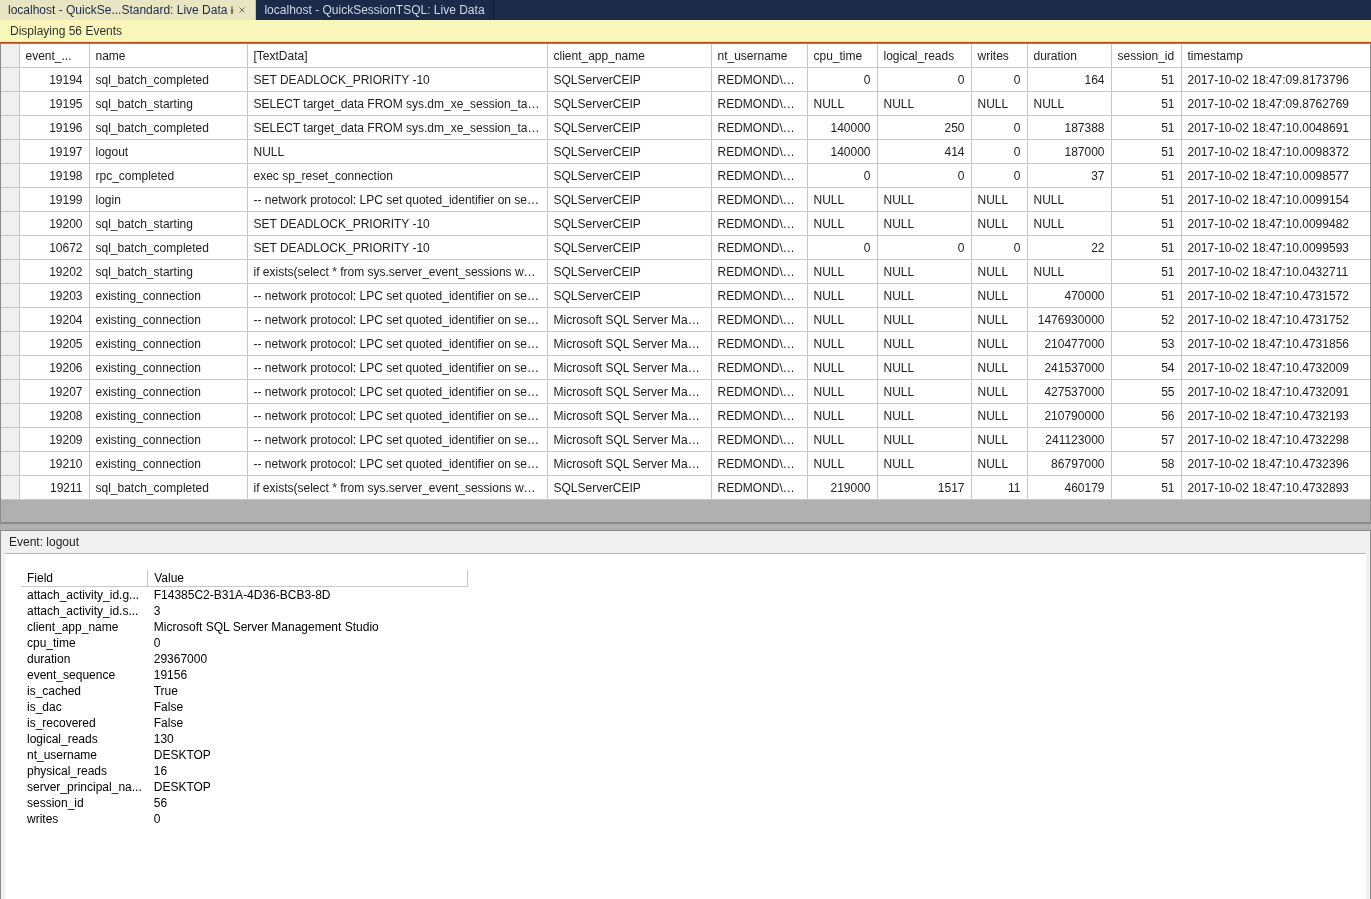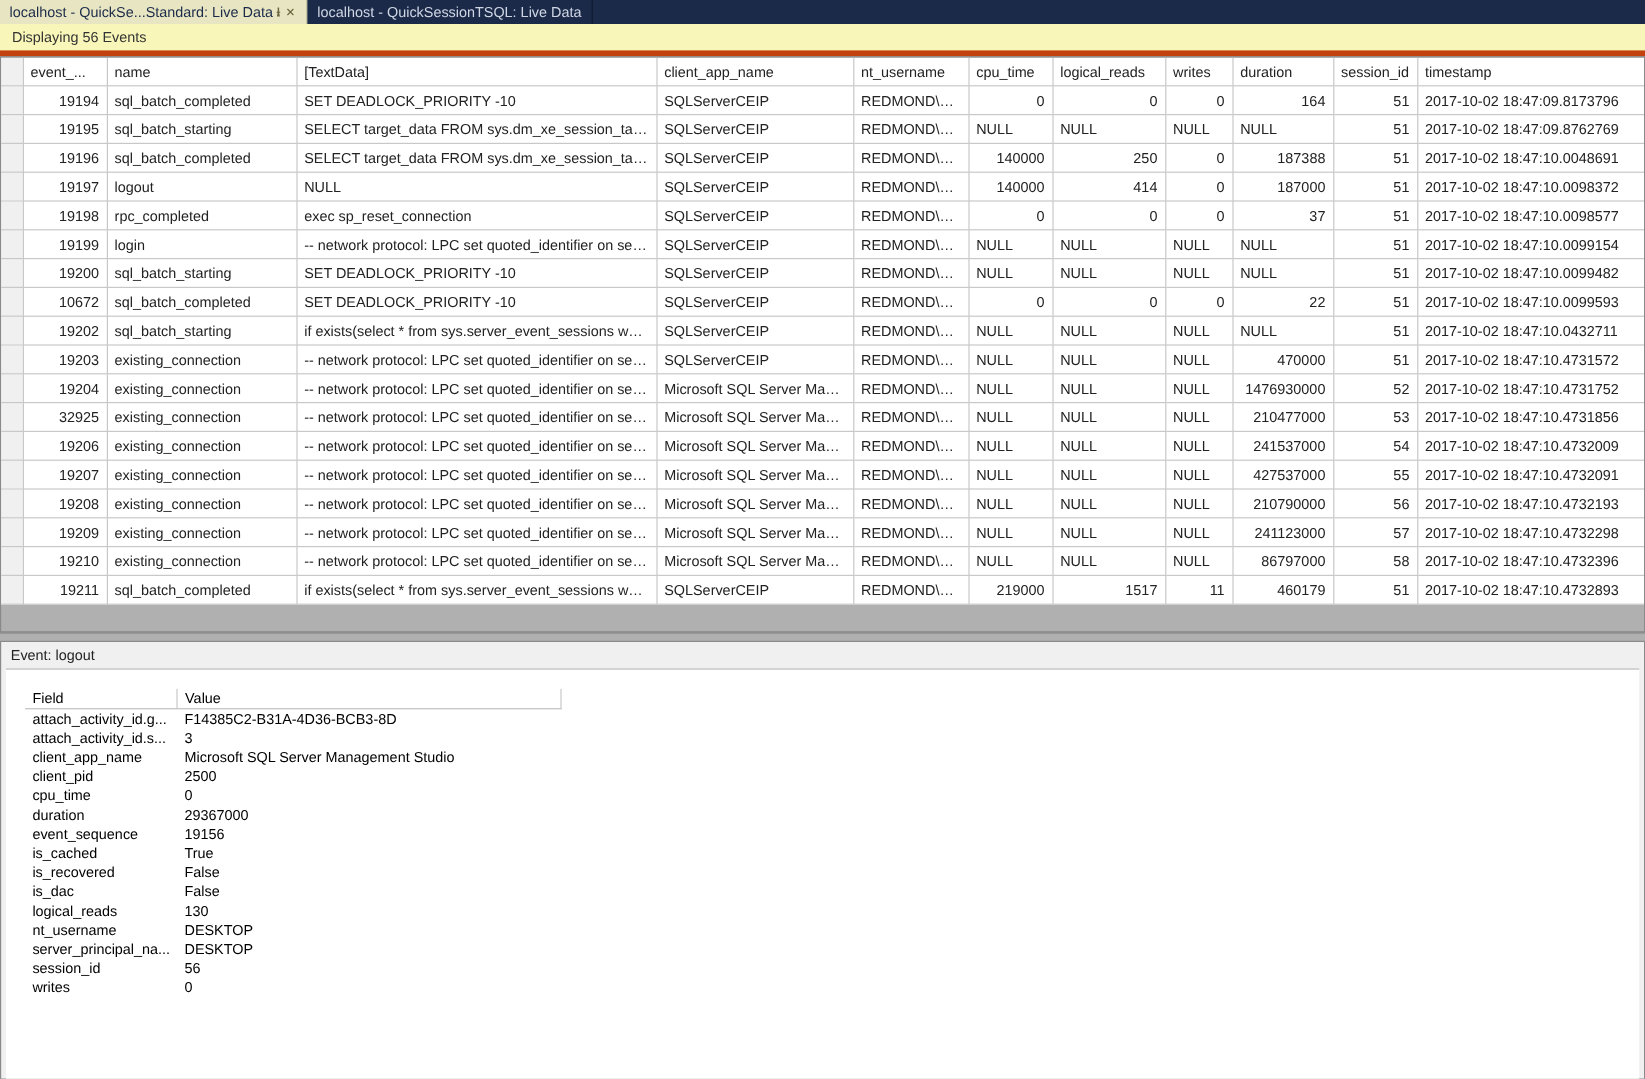--- a/index.html
+++ b/index.html
@@ -35,21 +35,21 @@
   }
   .tab .pin-icon svg, .tab .close-icon svg {
     width: 10px; height: 10px;
     display: block;
   }
   .tab .pin-icon { color: #6b6440; }
   .tab .close-icon { color: #6b6440; }
 
   .banner {
     background: #f8f6b8;
-    border-bottom: 5px solid #c2410c;
+    border-bottom: 1px solid #c2410c;
     padding: 4px 10px;
     color: #333;
   }
 
   .grid-wrap {
     background: #b0b0b0;
     border: 1px solid #8a8a8a;
     height: 480px;
     box-sizing: border-box;
     overflow: hidden;
@@ -361,21 +361,21 @@
           <td>REDMOND\DES...</td>
           <td>NULL</td>
           <td>NULL</td>
           <td>NULL</td>
           <td class="num">1476930000</td>
           <td class="num">52</td>
           <td>2017-10-02 18:47:10.4731752</td>
         </tr>
         <tr>
           <td class="rowhdr"></td>
-          <td class="num">32925</td>
+          <td class="num">19205</td>
           <td>existing_connection</td>
           <td>-- network protocol: LPC  set quoted_identifier on  set aritha...</td>
           <td>Microsoft SQL Server Manage...</td>
           <td>REDMOND\DES...</td>
           <td>NULL</td>
           <td>NULL</td>
           <td>NULL</td>
           <td class="num">210477000</td>
           <td class="num">53</td>
           <td>2017-10-02 18:47:10.4731856</td>
@@ -491,54 +491,54 @@
           </tr>
           <tr>
             <td>attach_activity_id.s...</td>
             <td>3</td>
           </tr>
           <tr>
             <td>client_app_name</td>
             <td>Microsoft SQL Server Management Studio</td>
           </tr>
           <tr>
-            <td>client_pid</td>
-            <td>2500</td>
-          </tr>
-          <tr>
             <td>cpu_time</td>
             <td>0</td>
           </tr>
           <tr>
             <td>duration</td>
             <td>29367000</td>
           </tr>
           <tr>
             <td>event_sequence</td>
             <td>19156</td>
           </tr>
           <tr>
             <td>is_cached</td>
             <td>True</td>
           </tr>
           <tr>
+            <td>is_dac</td>
+            <td>False</td>
+          </tr>
+          <tr>
             <td>is_recovered</td>
             <td>False</td>
           </tr>
           <tr>
-            <td>is_dac</td>
-            <td>False</td>
-          </tr>
-          <tr>
             <td>logical_reads</td>
             <td>130</td>
           </tr>
           <tr>
             <td>nt_username</td>
             <td>DESKTOP</td>
+          </tr>
+          <tr>
+            <td>physical_reads</td>
+            <td>16</td>
           </tr>
           <tr>
             <td>server_principal_na...</td>
             <td>DESKTOP</td>
           </tr>
           <tr>
             <td>session_id</td>
             <td>56</td>
           </tr>
           <tr>

